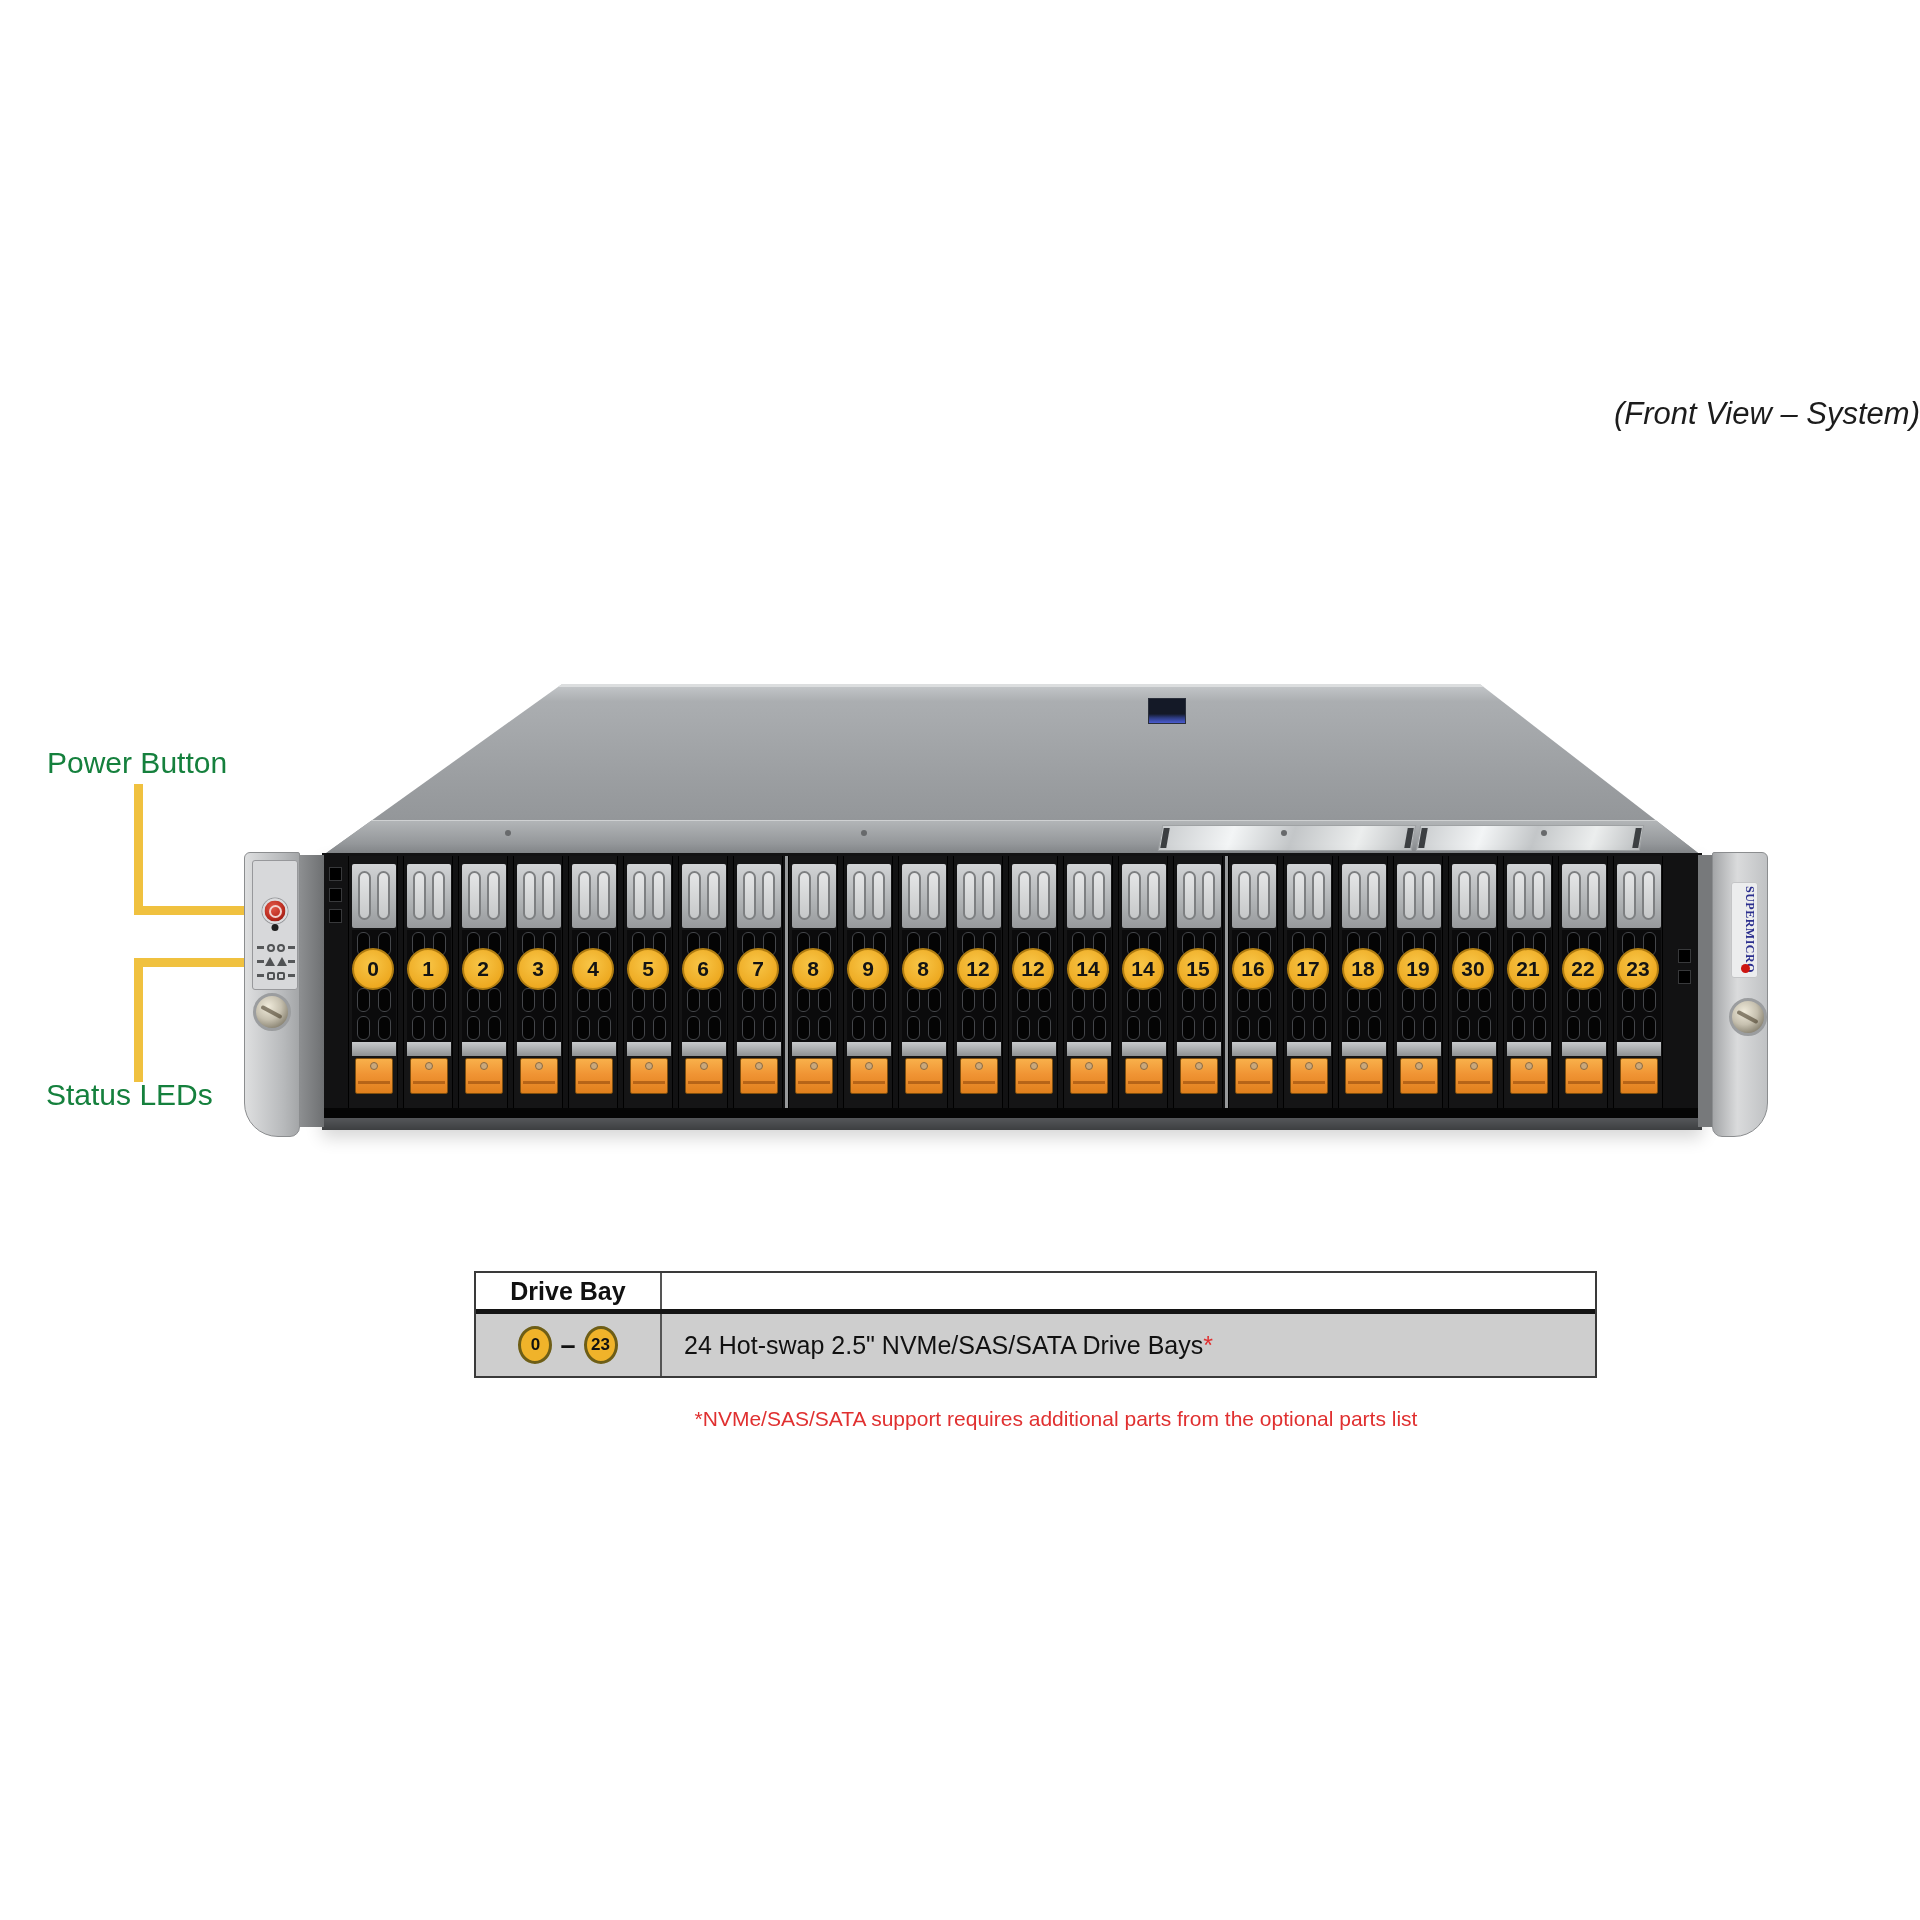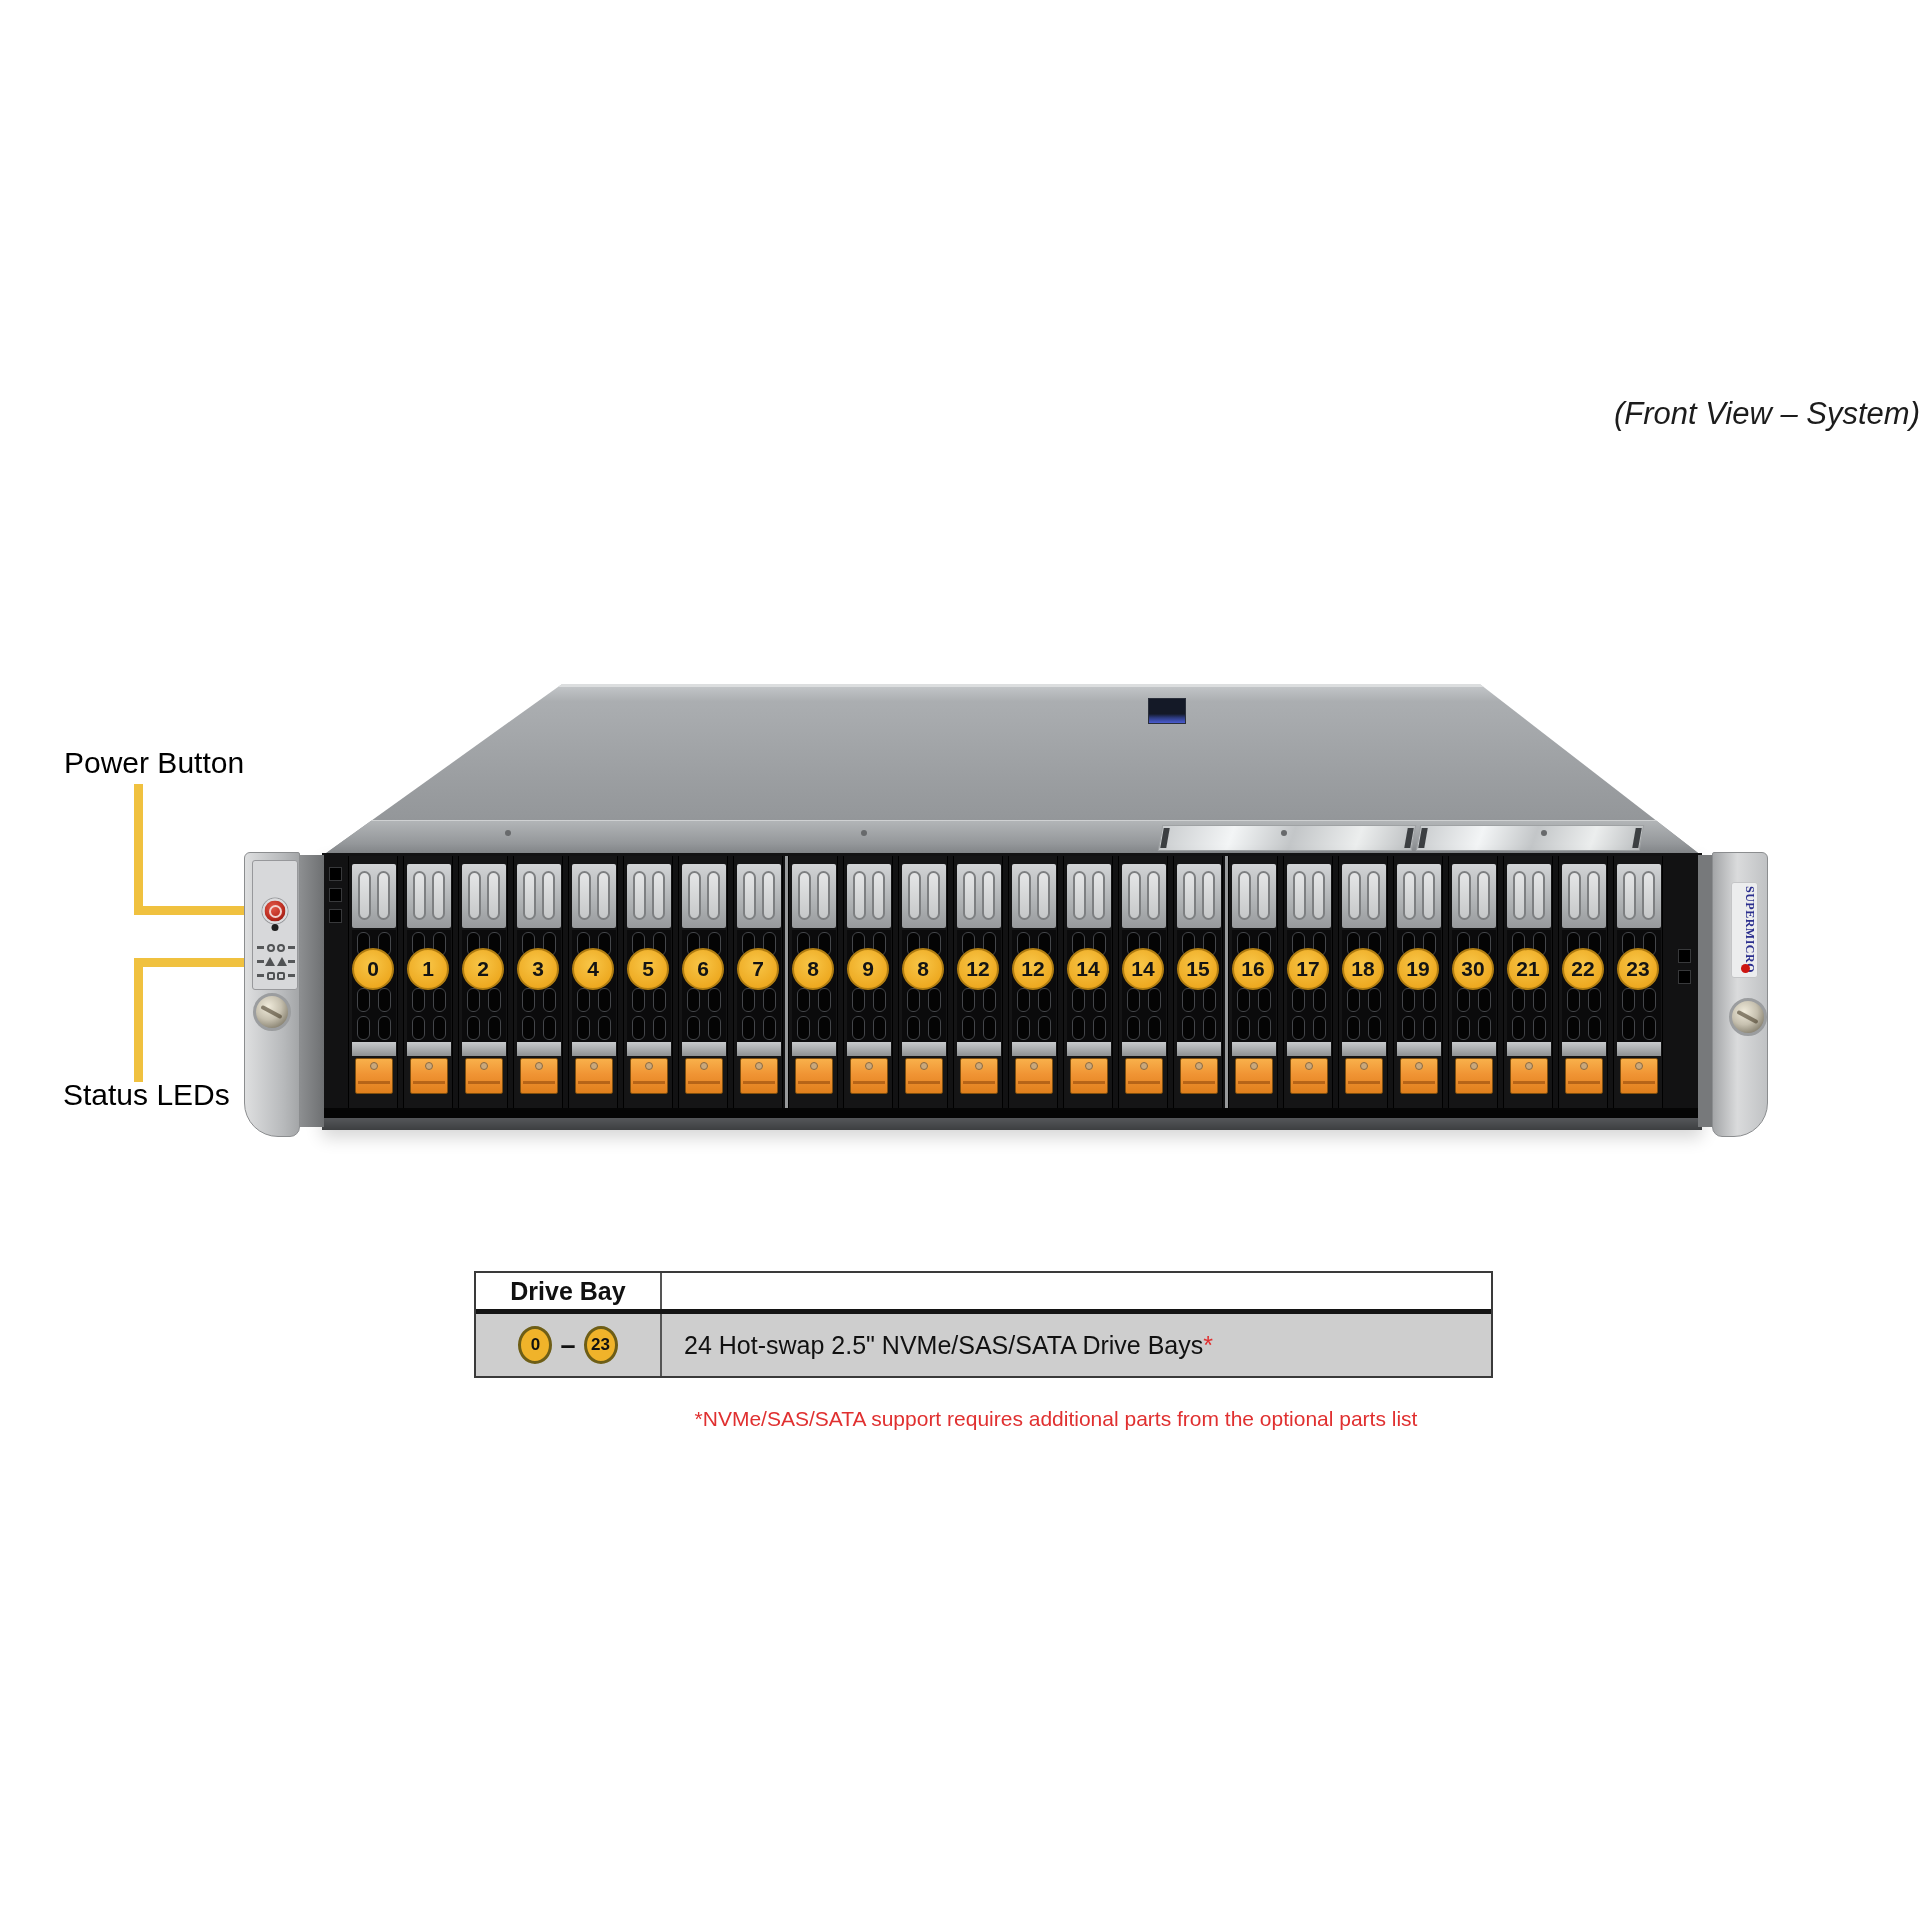--- a/index.html
+++ b/index.html
@@ -3,21 +3,21 @@
 <meta charset="utf-8">
 <style>
   * { margin:0; padding:0; box-sizing:border-box; }
   body { background:#ffffff; }
   .canvas { position:relative; width:1920px; height:1920px; background:#fff;
             font-family:"Liberation Sans", sans-serif; overflow:hidden; }
 
   
   .fig-title { position:absolute; left:0; top:396px; width:1920px; text-align:right;
                font-size:31px; font-style:italic; color:#1c1c1c; }
-  .callout-label { position:absolute; font-size:30px; color:#000000;margin-left:17px; }
+  .callout-label { position:absolute; font-size:30px; color:#15803d; }
   .lbl-power  { left:47px;  top:746px; }
   .lbl-status { left:46px;  top:1078px; }
   .callout-line { position:absolute; background:#f0c13f; }
   .pv { left:134px; top:784px; width:9px;   height:126px; }
   .ph { left:134px; top:906px; width:126px; height:9px;  }
   .sh { left:134px; top:958px; width:126px; height:9px;  }
   .sv { left:134px; top:960px; width:9px;   height:122px; }
 
   
   .lid { position:absolute; left:322px; top:684px; width:1380px; height:172px;
@@ -115,21 +115,21 @@
                        border-radius:2px; background:rgba(60,50,30,.55); transform:rotate(28deg); }
   .brand { position:absolute; left:1731px; top:882px; width:27px; height:96px;
            background:#ecedee; border:1px solid #c4c5c7; border-radius:3px;
            writing-mode:vertical-rl; text-align:center;
            font-family:"Liberation Serif", serif; font-size:12px; font-weight:bold;
            letter-spacing:.5px; color:#2b2f8e; overflow:hidden; }
   .brand-dot { position:absolute; left:1741px; top:964px; width:9px; height:9px;
                border-radius:50%; background:#cc1511; }
 
   
-  .spec-table { position:absolute; left:474px; top:1271px; width:1019px;
+  .spec-table { position:absolute; left:474px; top:1271px; width:1123px;
                 border:2px solid #3a3a3a; background:#fff; }
   .t-header { display:flex; height:41px; border-bottom:5px solid #141414; background:#fff; }
   .th { display:flex; align-items:center; justify-content:center;
         font-weight:bold; font-size:25px; color:#111; }
   .col1 { width:186px; border-right:2px solid #555; }
   .col2 { flex:1; }
   .t-row { display:flex; height:62px; background:#cecece; }
   .td1 { width:186px; border-right:2px solid #555; display:flex; align-items:center;
          justify-content:center; gap:8px; }
   .td2 { flex:1; display:flex; align-items:center; padding-left:22px; font-size:25px; color:#111; }

